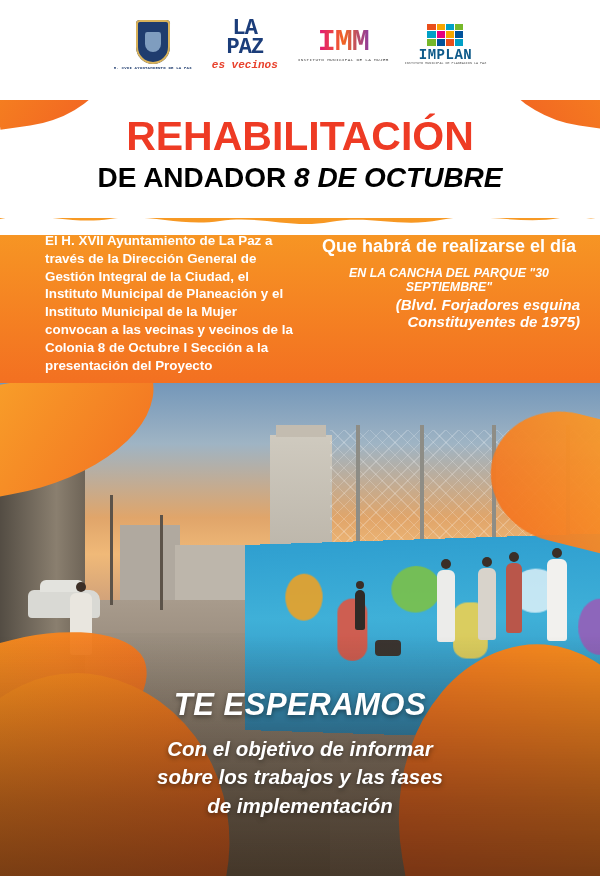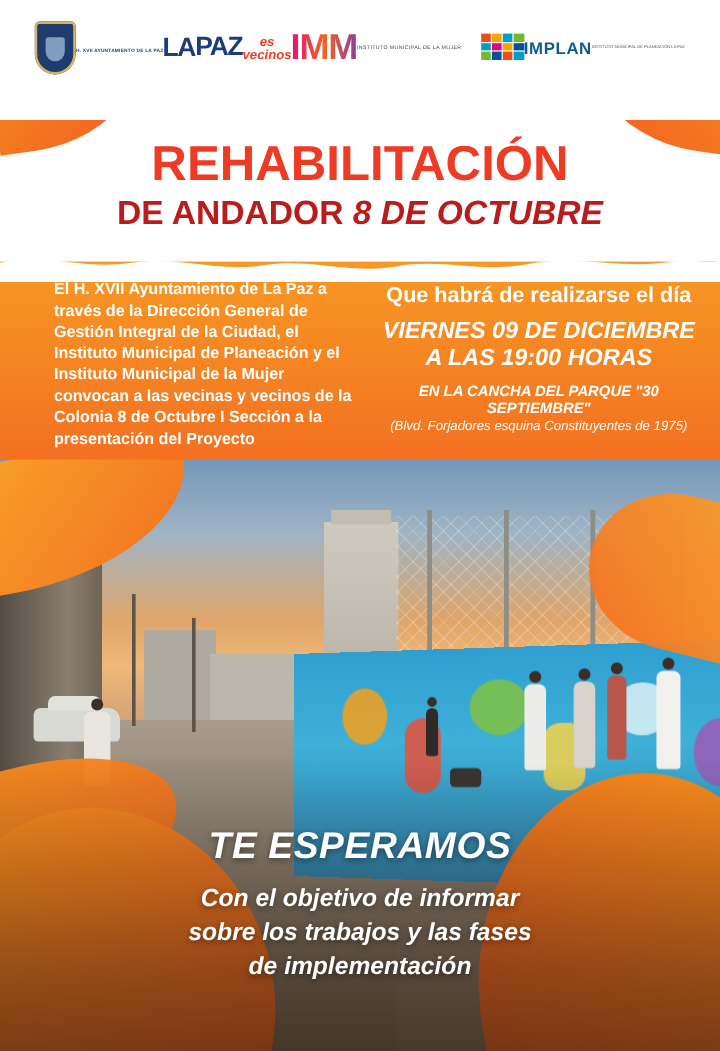--- a/index.html
+++ b/index.html
@@ -50,23 +50,24 @@
     left: 0; top: 18px;
     width: 600px;
     display: flex;
     justify-content: center;
     align-items: center;
     gap: 16px;
     z-index: 7;
   }
   .logo {
     display: flex;
-    flex-direction: row;
+    flex-direction: column;
     align-items: center;
     justify-content: center;
+    font-family: Liberation Mono, monospace;
   }
 
   
   .shield {
     width: 34px; height: 44px;
     background: #1f3c6e;
     border-radius: 4px 4px 18px 18px;
     position: relative;
     box-shadow: inset 0 0 0 2px #d9b25a;
   }
@@ -180,21 +181,21 @@
     font-size: 41px;
     font-weight: bold;
     color: #ee3b24;
     letter-spacing: 0px;
     line-height: 1;
   }
   .title-sub {
     margin-top: 7px;
     font-size: 28px;
     font-weight: bold;
-    color: #b91c1c;
+    color: #000000;
     line-height: 1;
   }
   .title-sub .ital {
     font-style: italic;
   }
 
   
   .torn {
     position: absolute;
     left: 0; top: 205px;
@@ -241,23 +242,24 @@
     line-height: 1.15;
   }
   .br-place {
     margin-top: 9px;
     font-size: 12.4px;
     font-weight: bold;
     font-style: italic;
   }
   .br-addr {
     margin-top: 2px;
-    font-size: 11px;
-    font-style: italic;
-    font-weight: normal;
+    font-size: 15px;
+    font-style: italic;
+    font-weight: bold;
+    text-align: right;
   }
 
   
   .photo {
     position: absolute;
     left: 0; top: 375px;
     width: 600px;
     height: 501px;
     overflow: hidden;
     z-index: 2;
@@ -508,24 +510,20 @@
   <svg class="torn" viewBox="0 0 600 30" preserveAspectRatio="none">
     <path d="M0,30 L0,14 C40,6 70,20 110,14 C150,8 180,22 220,16 C260,10 290,24 330,17 C370,10 400,23 440,15 C480,7 520,20 560,13 C575,10 590,16 600,12 L600,30 Z" fill="#ffffff"></path>
   </svg>
 
   <div class="body-band"></div>
 
   <div class="body-left">El H. XVII Ayuntamiento de La Paz a través de la Dirección General de Gestión Integral de la Ciudad, el Instituto Municipal de Planeación y el Instituto Municipal de la Mujer convocan a las vecinas y vecinos de la Colonia 8 de Octubre I Sección a la presentación del Proyecto</div>
 
   <div class="body-right">
     <div class="br-intro">Que habrá de realizarse el día</div>
-    <div class="br-date">
-      <div>VIERNES 09 DE DICIEMBRE</div>
-      <div>A LAS 19:00 HORAS</div>
-    </div>
     <div class="br-place">EN LA CANCHA DEL PARQUE "30 SEPTIEMBRE"</div>
     <div class="br-addr">(Blvd. Forjadores esquina Constituyentes de 1975)</div>
   </div>
 
   <div class="photo">
     <div class="sky"></div>
     <div class="sun"></div>
 
     <div class="tower"></div>
     <div class="bldg" style="left:120px; top:150px; width:60px; height:80px; background:#b0a99f;"></div>

